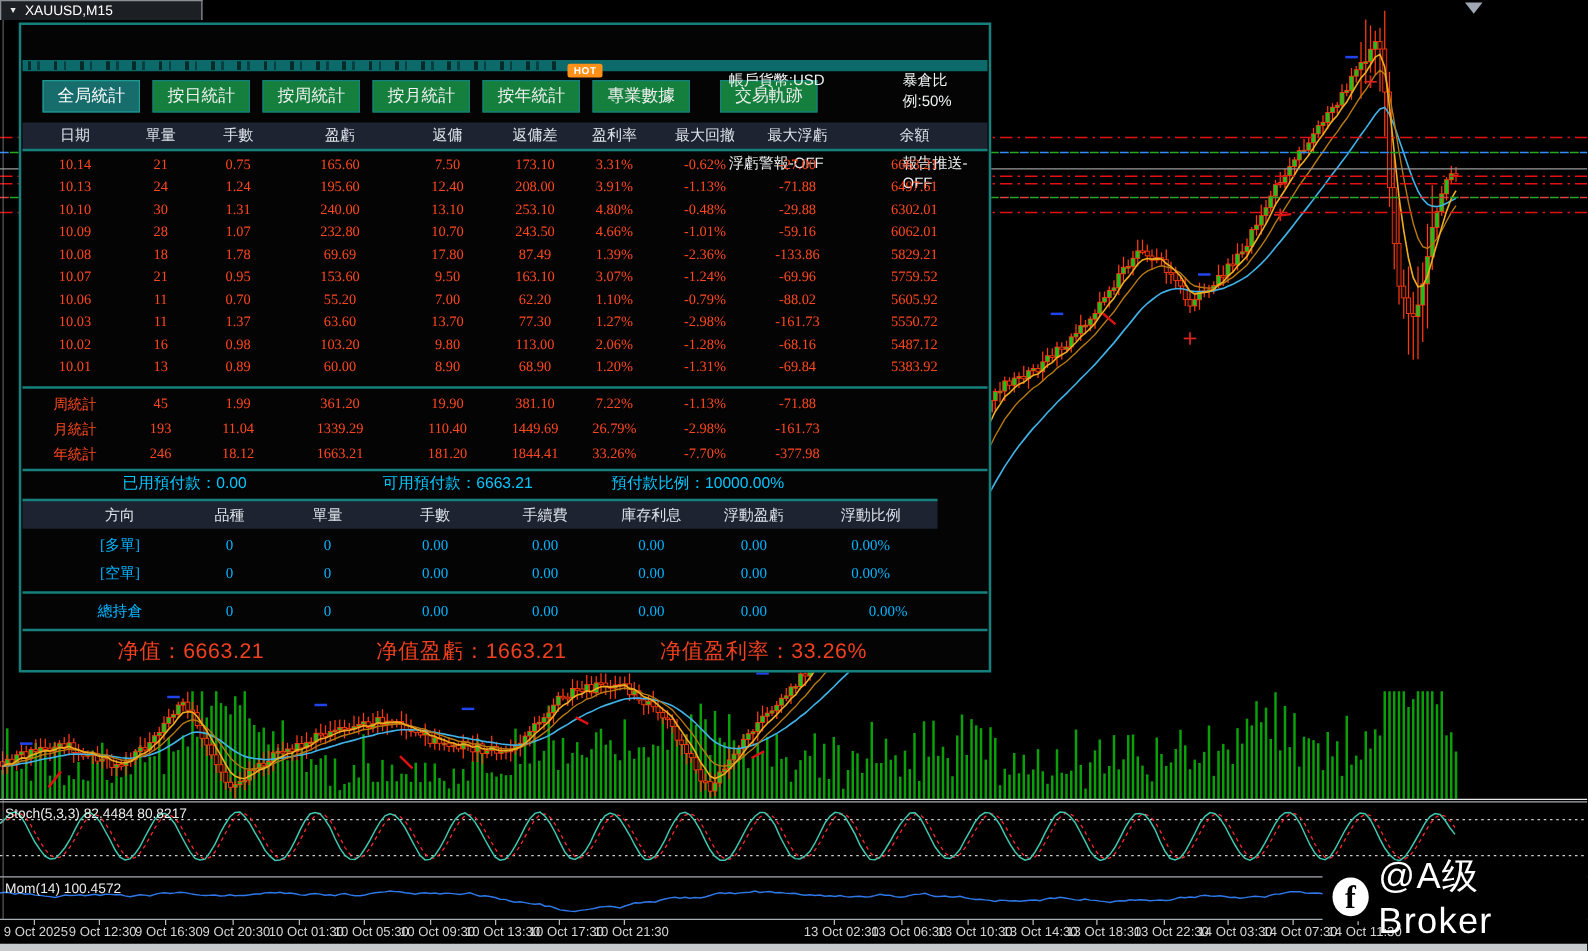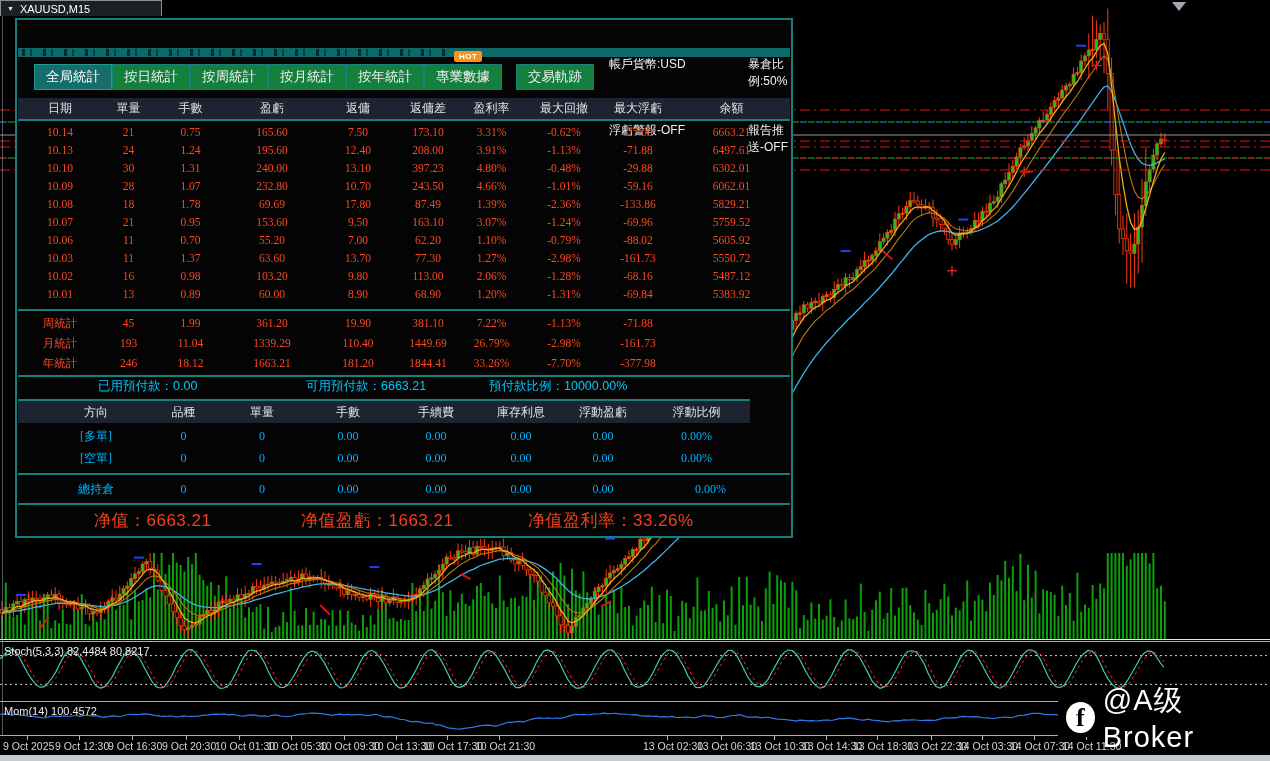--- a/index.html
+++ b/index.html
@@ -22,28 +22,28 @@
   #logo .l2{display:block;background:#111;color:#ffe80a;font-size:6.5px;line-height:9px;font-weight:bold;letter-spacing:.5px;}
   #p-title{position:absolute;left:37px;top:6px;font-size:13px;color:#f4f4f4;letter-spacing:.5px;}
   #p-time{position:absolute;left:360px;top:6px;font-size:13px;color:#eef6f6;}
   #p-time .serif{font-family:"Liberation Serif",serif;}
   #p-countdown{position:absolute;left:568px;top:4px;font-size:15px;color:#00e4ff;}
   #p-min{position:absolute;right:6px;top:4px;width:24px;height:18px;background:#000;color:#fff;
      border:1px solid #15807c;font-size:12px;line-height:14px;text-align:center;padding:0;cursor:default;}
   #p-strip{position:absolute;left:1px;top:28px;width:calc(100% - 2px);height:9px;background:#0c6a6a;}
   #p-strip .marks{position:absolute;left:4px;top:1px;width:55%;height:7px;
      background:repeating-linear-gradient(90deg,rgba(0,0,0,.6) 0 3px,transparent 3px 8px,rgba(0,0,0,.4) 8px 10px,transparent 10px 21px);}
-  #p-tabs{position:absolute;left:17px;top:44px;display:flex;}
+  #p-tabs{position:absolute;left:17px;top:44px;display:flex;gap:10px;}
   .tab{height:26px;padding:0 11px;background:#15803d;border:1px solid #15807c;color:#f0f0f0;
      font-size:13.5px;line-height:24px;box-sizing:border-box;}
   .tab.active{background:#176c6c;border-color:#1d9a94;color:#fff;}
   .tab.gap{margin-left:14px;}
   #hot-badge{position:absolute;left:437px;top:31px;background:#ff9018;color:#fff;font-size:8px;
      font-weight:bold;padding:1px 5px 1px;border-radius:2px;letter-spacing:.5px;}
-  #p-account{position:absolute;left:592px;top:36px;display:grid;grid-template-columns:107px auto;
+  #p-account{position:absolute;left:566px;top:36px;display:grid;grid-template-columns:107px auto;
      grid-column-gap:14px;grid-row-gap:4px;font-size:12px;color:#eef2f2;gap:32px;}
   
   .srow{display:grid;grid-template-columns:84px 53px 71px 92px 80px 60px 67px 78px 70px auto;
      align-items:center;text-align:center;}
   #t-head{position:absolute;left:1px;top:78px;width:772px;height:23px;background:#1d2331;
      color:#dfe3ea;font-size:12px;border-bottom:2px solid #15807c;box-sizing:border-box;}
   #t-body{position:absolute;left:1px;top:103px;width:772px;}
   #t-body .srow{height:18px;font-size:11.5px;color:#ff4820;font-family:"Liberation Serif",serif;}
   #t-summary{position:absolute;left:1px;top:289px;width:772px;border-top:2px solid #15807c;
      border-bottom:2px solid #15807c;padding:2px 0;}
@@ -1113,21 +1113,21 @@
           <span>-1.13%</span>
           <span>-71.88</span>
           <span>6497.61</span>
         </div>
         <div class="srow">
           <span>10.10</span>
           <span>30</span>
           <span>1.31</span>
           <span>240.00</span>
           <span>13.10</span>
-          <span>397.23</span>
+          <span>253.10</span>
           <span>4.80%</span>
           <span>-0.48%</span>
           <span>-29.88</span>
           <span>6302.01</span>
         </div>
         <div class="srow">
           <span>10.09</span>
           <span>28</span>
           <span>1.07</span>
           <span>232.80</span>

